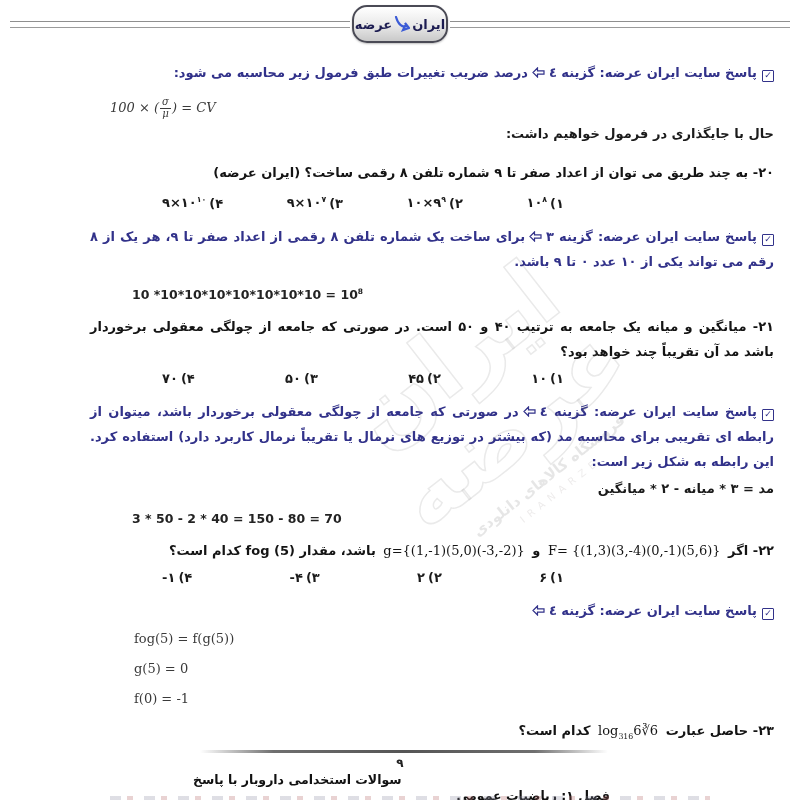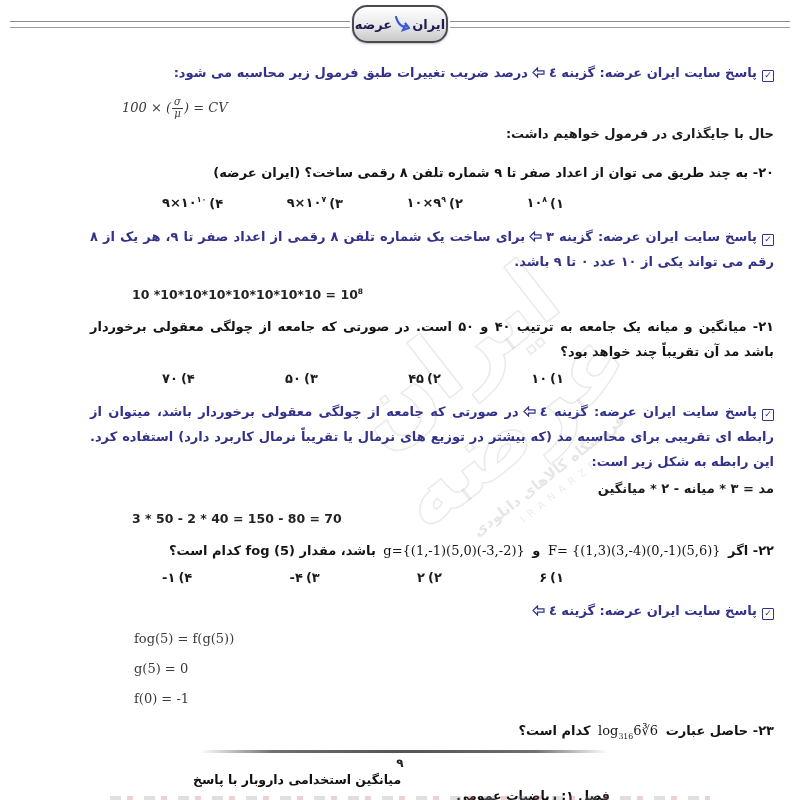--- a/index.html
+++ b/index.html
@@ -87,21 +87,21 @@
     <div class="t3">IRANARZE</div>
   </div>
 
   <div class="main">
 
     <p class="fa ans">
       <span class="chk">✓</span><span>پاسخ سایت ایران عرضه: گزینه ٤</span><svg class="arrow-ico" width="13" height="11" viewBox="0 0 13 11">
           <path d="M5.5 1 L1 5.5 L5.5 10 L5.5 7.2 L12 7.2 L12 3.8 L5.5 3.8 Z" fill="#fff" stroke="#32328a" stroke-width="1.2"></path>
         </svg><span>درصد ضریب تغییرات طبق فرمول زیر محاسبه می شود:</span>
     </p>
-    <div class="math-l math-it" style="margin-left:32px;margin-top:12px;">100 × (<span class="frac">
+    <div class="math-l math-it" style="margin-left:20px;margin-top:12px;">100 × (<span class="frac">
           <span class="fn">σ</span>
           <span class="fd">μ</span>
         </span>) = CV</div>
     <p class="fa" style="margin-top:2px;">حال با جایگذاری در فرمول خواهیم داشت:</p>
 
     <p class="fa q" style="margin-top:14px;">۲۰- به چند طریق می توان از اعداد صفر تا ۹ شماره تلفن ۸ رقمی ساخت؟ (ایران عرضه)</p>
     <div class="opts">
       <span class="opt"><span class="lab">۱)</span><span class="ltrv">۱۰<sup>۸</sup></span></span>
       <span class="opt"><span class="lab">۲)</span><span class="ltrv">۱۰×۹<sup>۹</sup></span></span>
       <span class="opt"><span class="lab">۳)</span><span class="ltrv">۹×۱۰<sup>۷</sup></span></span>
@@ -173,18 +173,18 @@
               <span class="fn">۱</span>
               <span class="fd">۳</span>
             </span></span></span>
     </div>
 
   </div>
 
   <div class="footer">
     <div class="f-rule"></div>
     <div class="f-num">۹</div>
-    <div class="f-left">میانگین استخدامی داروبار با پاسخ</div>
+    <div class="f-left">سوالات استخدامی داروبار با پاسخ</div>
     <div class="f-right">فصل ۱: ریاضیات عمومی</div>
     <div class="f-strip"></div>
   </div>
 
 </div>
 
 </body></html>

